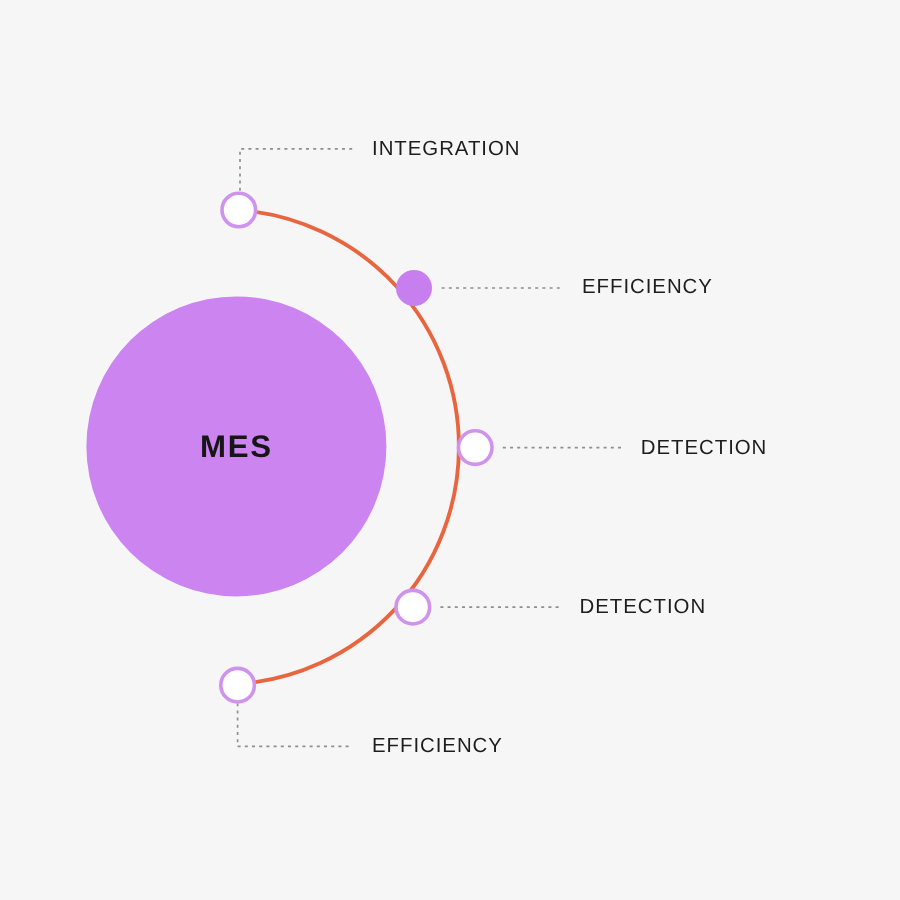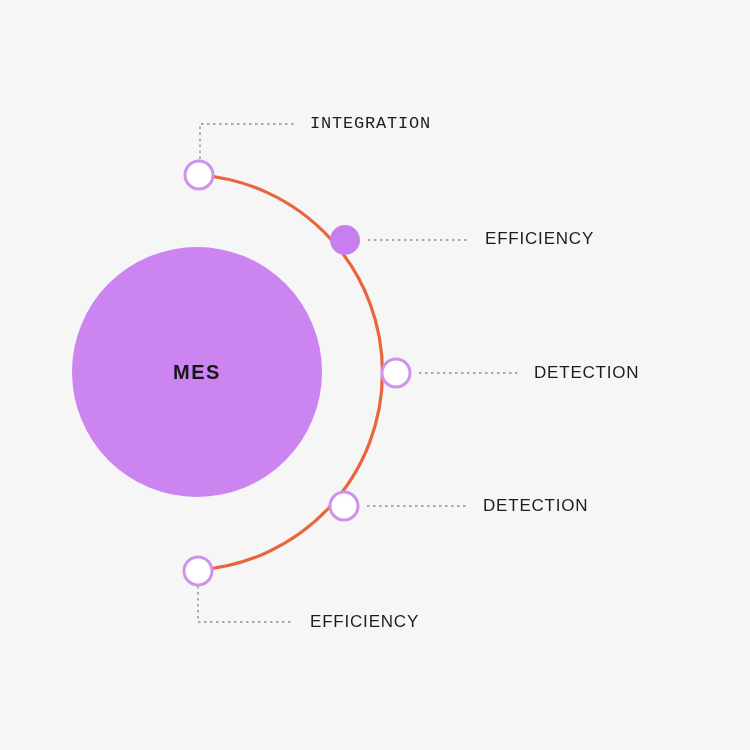--- a/index.html
+++ b/index.html
@@ -47,37 +47,37 @@
   }
 
   .center-label {
     position: absolute;
     left: 97px;
     top: 352px;
     width: 200px;
     height: 40px;
     line-height: 40px;
     text-align: center;
-    font-size: 20px;
+    font-size: 26px;
     font-weight: bold;
     letter-spacing: 1.5px;
     color: #161616;
   }
 
   .item-label {
     position: absolute;
     height: 22px;
     line-height: 22px;
     font-size: 17px;
     letter-spacing: 0.8px;
     color: #1d1d1d;
     white-space: nowrap;
   }
 
-  .label-integration { left: 310px; top: 113px; font-family: Liberation Mono, monospace; }
+  .label-integration { left: 310px; top: 113px; }
   .label-efficiency  { left: 485px; top: 228px; text-align: right; }
   .label-prevention  { left: 534px; top: 362px; }
   .label-detection   { left: 483px; top: 495px; text-align: center; }
   .label-visibility  { left: 310px; top: 611px; }
 </style>
 </head>
 <body>
 
 <div class="canvas">
 

